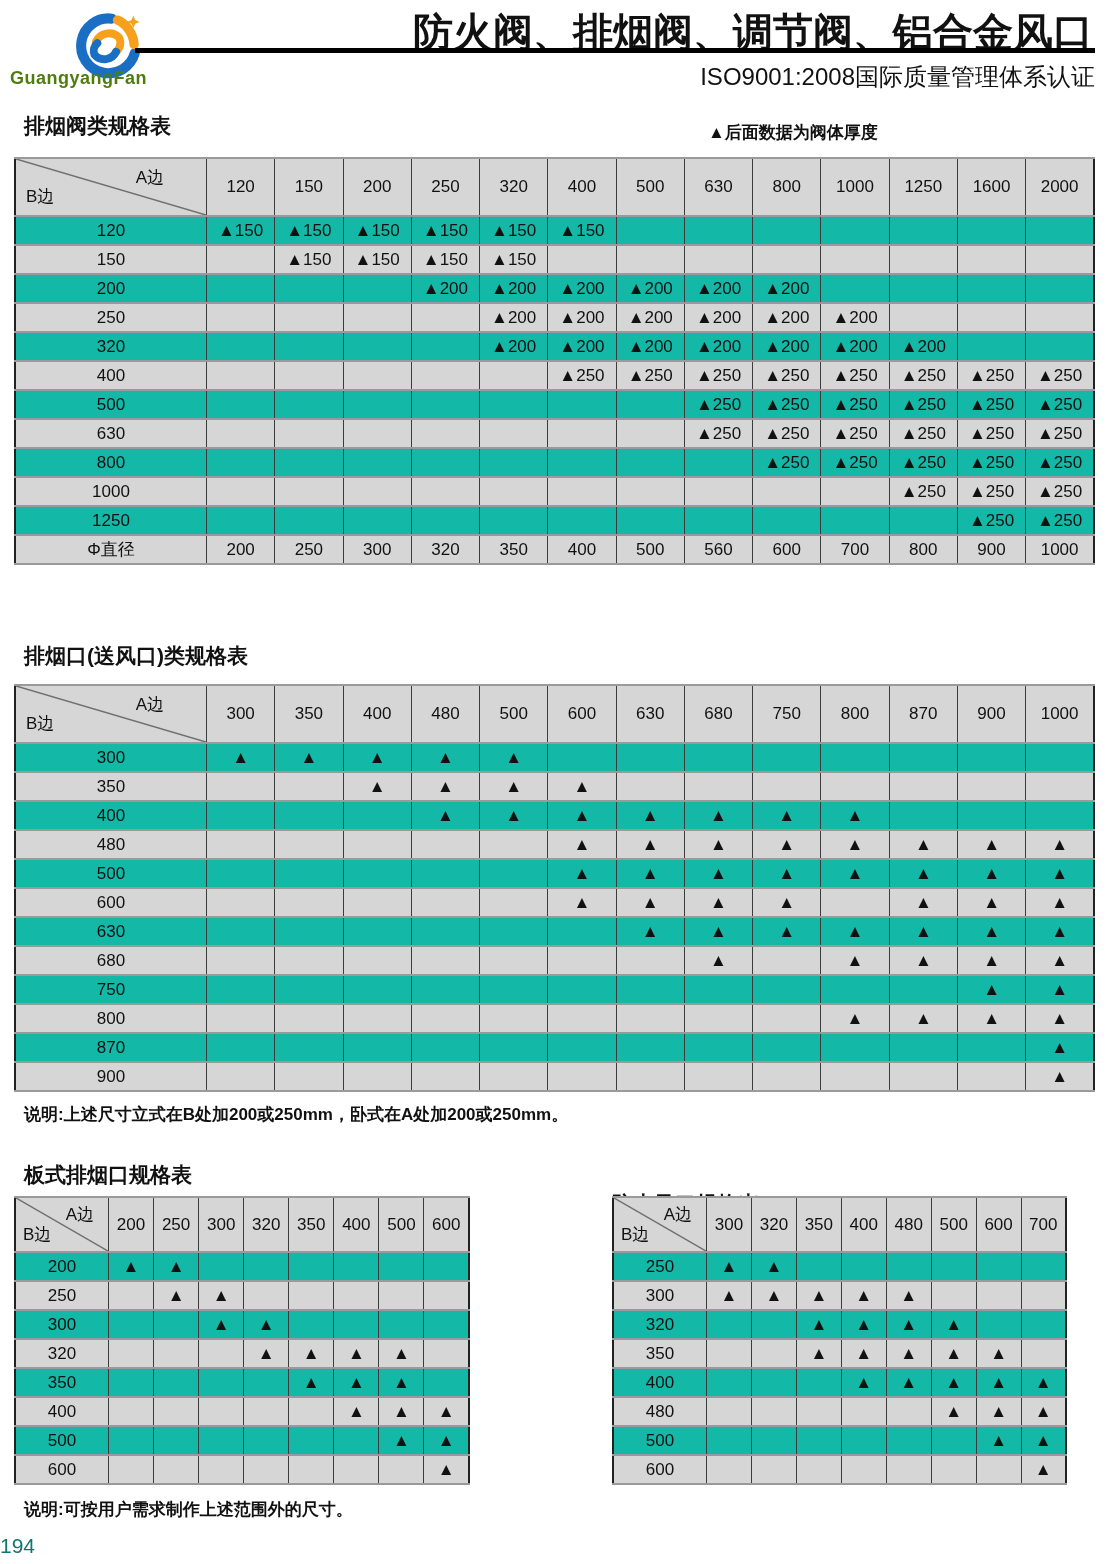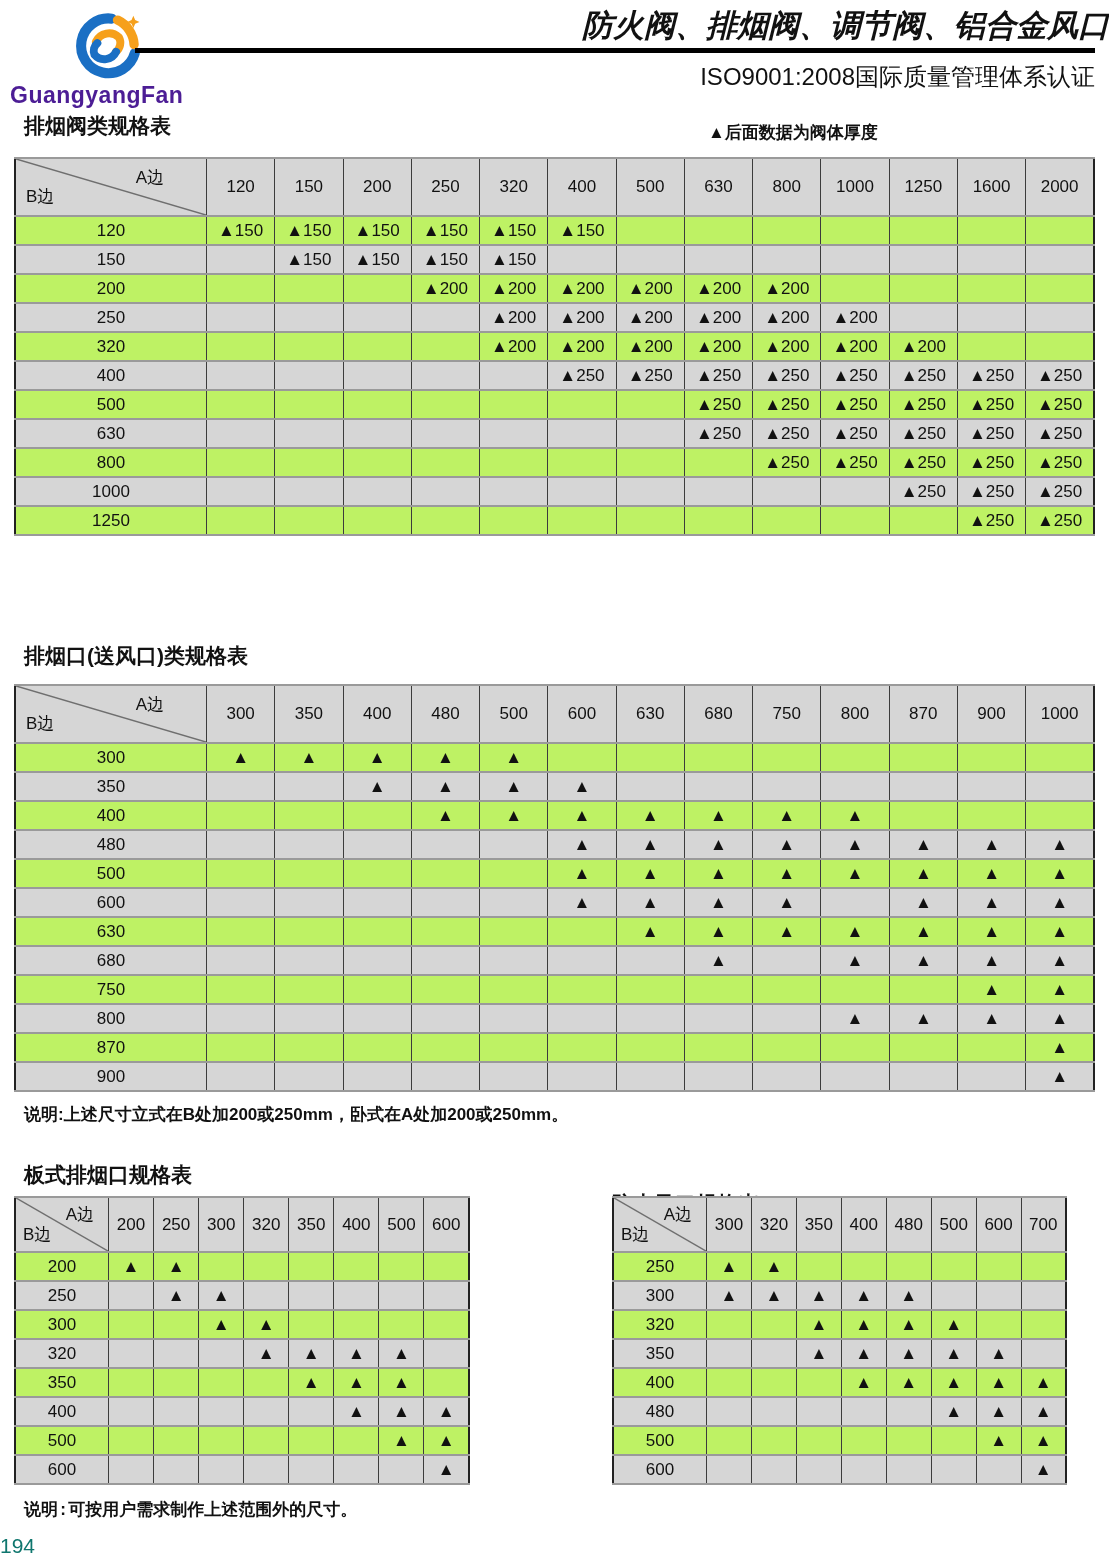--- a/index.html
+++ b/index.html
@@ -2,37 +2,37 @@
 <html><head>
 <meta charset="utf-8">
 <style>
   html,body{margin:0;padding:0;background:#ffffff;}
   body{
     width:1109px;height:1564px;position:relative;overflow:hidden;
     font-family:"Liberation Sans","DejaVu Sans",sans-serif;color:#111;
   }
   
   .logo-svg{position:absolute;left:50px;top:10px;width:112px;height:72px;}
-  .logo-text{position:absolute;left:10px;top:82px;font-size:23px;font-weight:bold;color:#4c1d95;letter-spacing:.5px;}
-  .doc-title{position:absolute;right:0;top:5px;font-size:31px;font-weight:bold;white-space:nowrap;font-style:italic;}
+  .logo-text{position:absolute;left:10px;top:68px;font-size:18px;font-weight:bold;color:#4d7c0f;letter-spacing:.5px;}
+  .doc-title{position:absolute;right:16px;top:5px;font-size:40px;font-weight:bold;white-space:nowrap;}
   .title-rule{position:absolute;left:135px;right:14px;top:48px;height:5px;background:#000;}
   .cert-line{position:absolute;right:14px;top:61px;font-size:24px;white-space:nowrap;}
   
   .sec-title{position:absolute;font-size:21px;font-weight:bold;white-space:nowrap;}
   .note{position:absolute;font-size:17px;font-weight:bold;white-space:nowrap;}
   #valve-title{left:24px;top:112px;}
   #valve-note{left:708px;top:115px;margin-top:6px;}
   #outlet-title{left:24px;top:642px;}
   #outlet-note{left:24px;top:1103px;}
   #plate-title{left:24px;top:1161px;}
   #fire-title{left:612px;top:1190px;}
-  #bottom-note{left:24px;top:1498px;font-family:Liberation Mono, monospace;}
+  #bottom-note{left:24px;top:1498px;}
   .page-num{position:absolute;left:0px;top:1534px;font-size:21px;color:#0f766e;}
   
-  table.spec{border-collapse:collapse;table-layout:fixed;position:absolute;background:#bef264;border:2px solid #222;}
+  table.spec{border-collapse:collapse;table-layout:fixed;position:absolute;background:#14b8a6;border:2px solid #222;}
   table.spec th,table.spec td{
     border-left:1px solid #3c3c3c;border-right:1px solid #3c3c3c;
     border-top:2px solid #9a9a9a;border-bottom:2px solid #9a9a9a;
     text-align:center;vertical-align:middle;font-weight:normal;
     font-size:17px;padding:0;overflow:hidden;white-space:nowrap;
   }
   table.spec thead th{background:#d6d6d6;}
   table.spec tbody tr.shade th,table.spec tbody tr.shade td{background:#d6d6d6;}
   table.big{left:14px;width:1081px;}
   #valve-table{top:157px;}
@@ -268,20 +268,36 @@
         <td></td>
         <td></td>
         <td></td>
         <td></td>
         <td></td>
         <td></td>
         <td></td>
         <td>▲250</td>
         <td>▲250</td>
       </tr>
+      <tr class="shade">
+        <th>Φ直径</th>
+        <td>200</td>
+        <td>250</td>
+        <td>300</td>
+        <td>320</td>
+        <td>350</td>
+        <td>400</td>
+        <td>500</td>
+        <td>560</td>
+        <td>600</td>
+        <td>700</td>
+        <td>800</td>
+        <td>900</td>
+        <td>1000</td>
+      </tr>
     </tbody>
   </table>
 
 <div class="sec-title" id="outlet-title">排烟口(送风口)类规格表</div>
 <table class="spec big" id="outlet-table">
     <thead>
       <tr>
         <th class="corner">
           <svg viewBox="0 0 100 100" preserveAspectRatio="none">
             <line x1="0" y1="0" x2="100" y2="100"></line>

